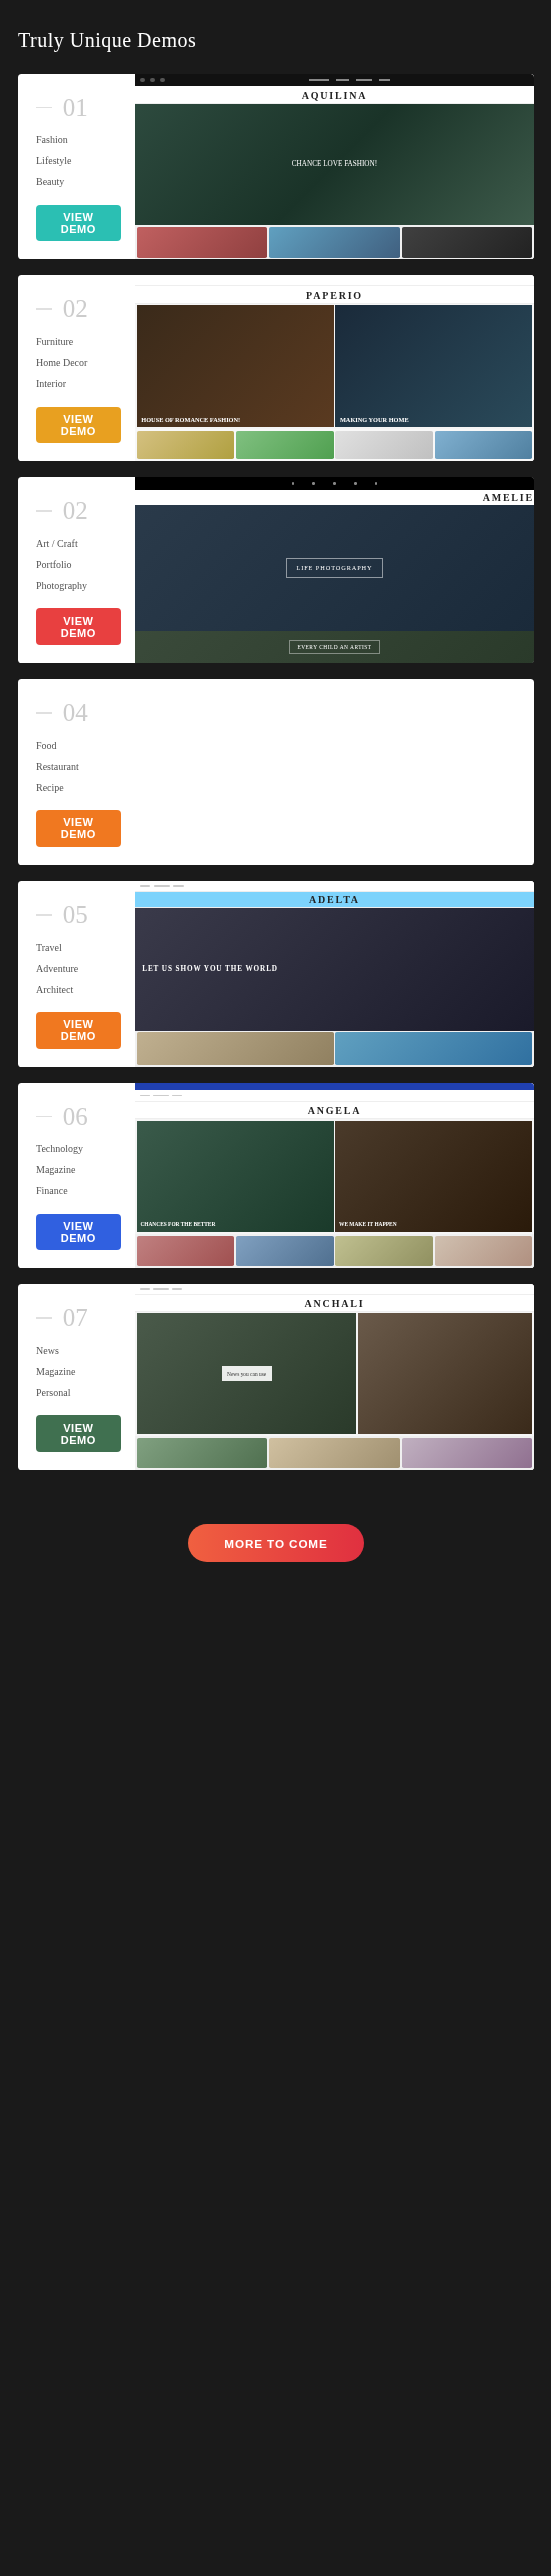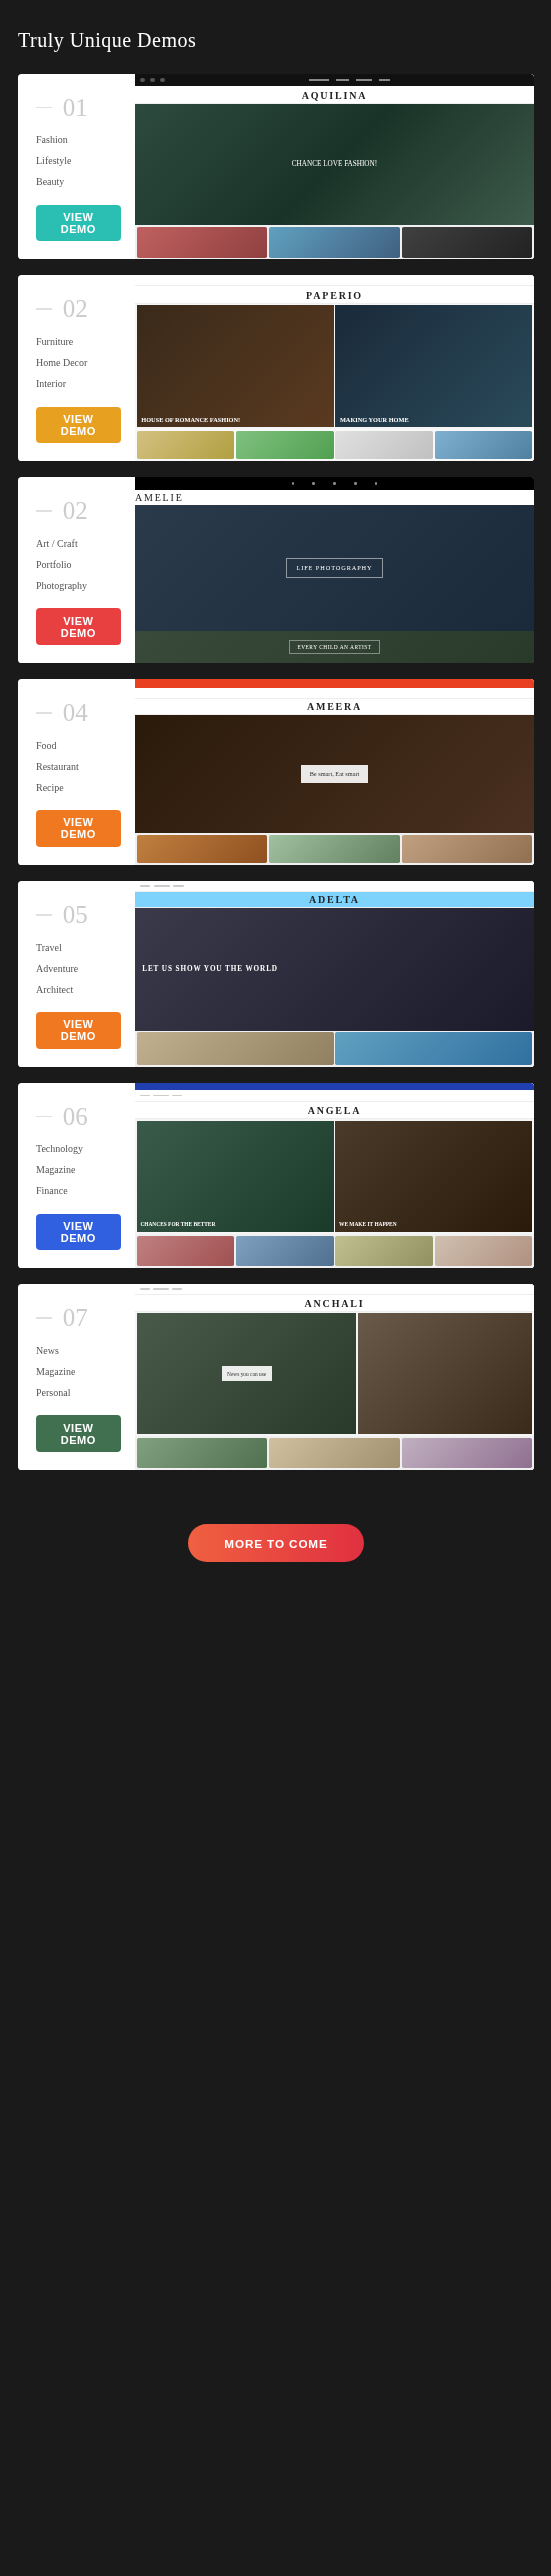--- a/index.html
+++ b/index.html
@@ -235,23 +235,23 @@
       height: 12.6px;
       display: flex;
       align-items: center;
       justify-content: center;
       gap: 18px;
       padding: 0 5.4px;
     }
     .amelie-nav-dot { width: 2.7px; height: 2.7px; background: #888; border-radius: 50%; }
     .amelie-title-bar {
       background: #fff;
-      text-align: left;
+      text-align: right;
       font-size: 10px;
-      font-weight: 400;
+      font-weight: 700;
       padding: 2.7px 0 1.8px;
       color: #222;
       letter-spacing: 1.8px;
     }
     .amelie-hero {
       background: linear-gradient(135deg, #2a3a4a, #1a2a3a);
       flex: 1;
       display: flex;
       align-items: center;
       justify-content: center;
@@ -647,37 +647,20 @@
   <div class="demo-card">
     <div class="demo-left">
       <div class="demo-number">04</div>
       <div class="demo-tags">
         <span class="demo-tag">Food</span>
         <span class="demo-tag">Restaurant</span>
         <span class="demo-tag">Recipe</span>
       </div>
       <button class="view-demo-btn btn-orange2">VIEW DEMO</button>
     </div>
-    <div class="demo-right">
-      <div class="preview-mockup ameera-preview">
-        <div class="ameera-nav"></div>
-        <div class="ameera-nav2"></div>
-        <div class="ameera-title-bar">AMEERA</div>
-        <div class="ameera-hero">
-          <div class="ameera-card">
-            <div class="ameera-card-text">Be smart, Eat smart</div>
-          </div>
-        </div>
-        <div class="ameera-thumbs">
-          <div class="thumb thumb-d1"></div>
-          <div class="thumb thumb-d2"></div>
-          <div class="thumb thumb-d3"></div>
-        </div>
-      </div>
-    </div>
   </div>
 
   <div class="demo-card">
     <div class="demo-left">
       <div class="demo-number">05</div>
       <div class="demo-tags">
         <span class="demo-tag">Travel</span>
         <span class="demo-tag">Adventure</span>
         <span class="demo-tag">Architect</span>
       </div>

